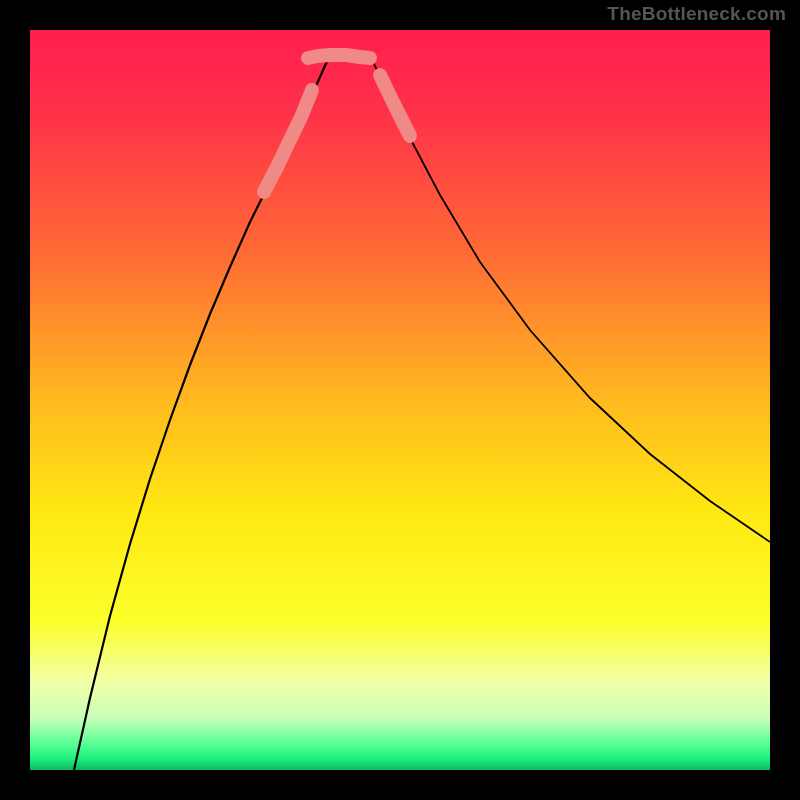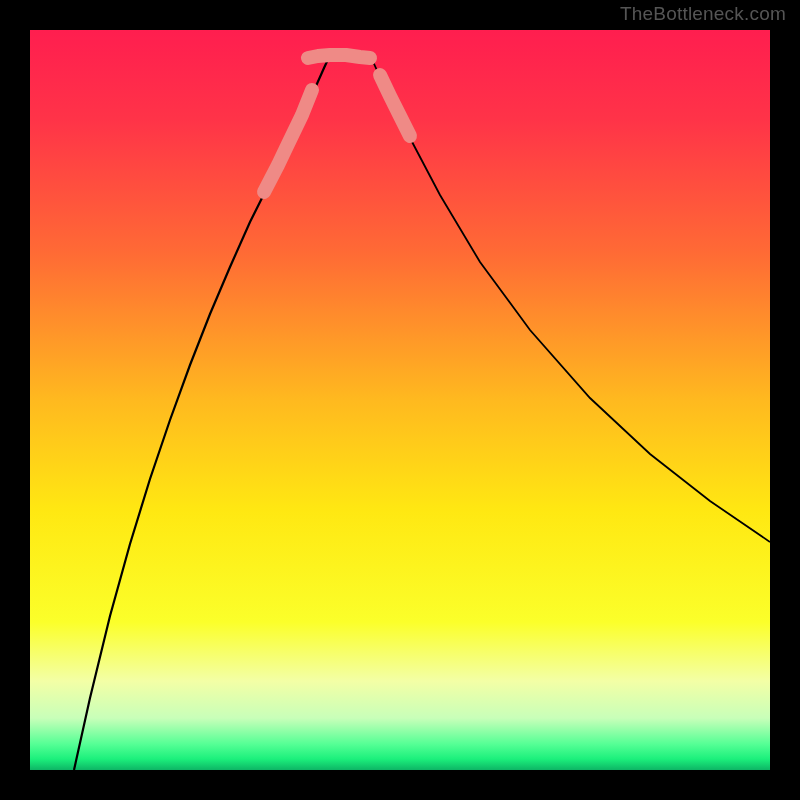--- a/index.html
+++ b/index.html
@@ -10,21 +10,21 @@
     background: #000;
     overflow: hidden;
     font-family: Arial, Helvetica, sans-serif;
   }
   .watermark {
     position: absolute;
     top: 3px;
     right: 14px;
     color: #555;
     font-size: 19px;
-    font-weight: 400;
+    font-weight: 700;
     letter-spacing: 0.2px;
     z-index: 5;
   }
   .frame {
     position: absolute;
     left: 30px;
     top: 30px;
     width: 740px;
     height: 740px;
     background: #000;

